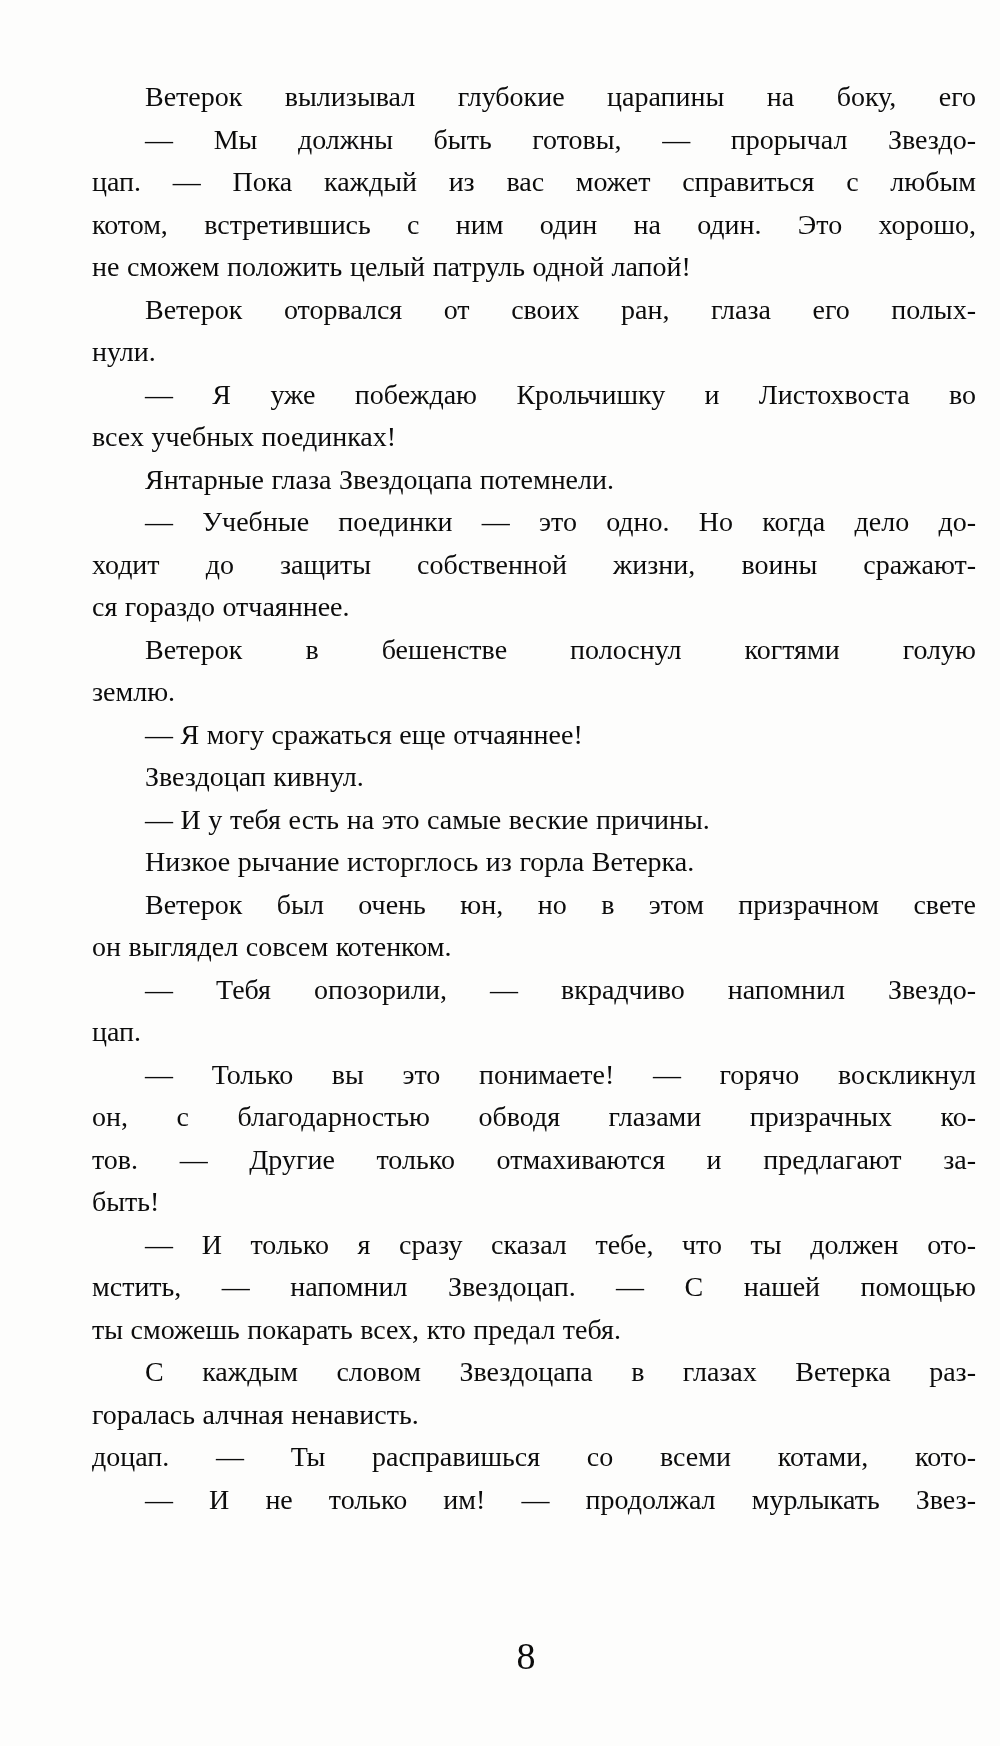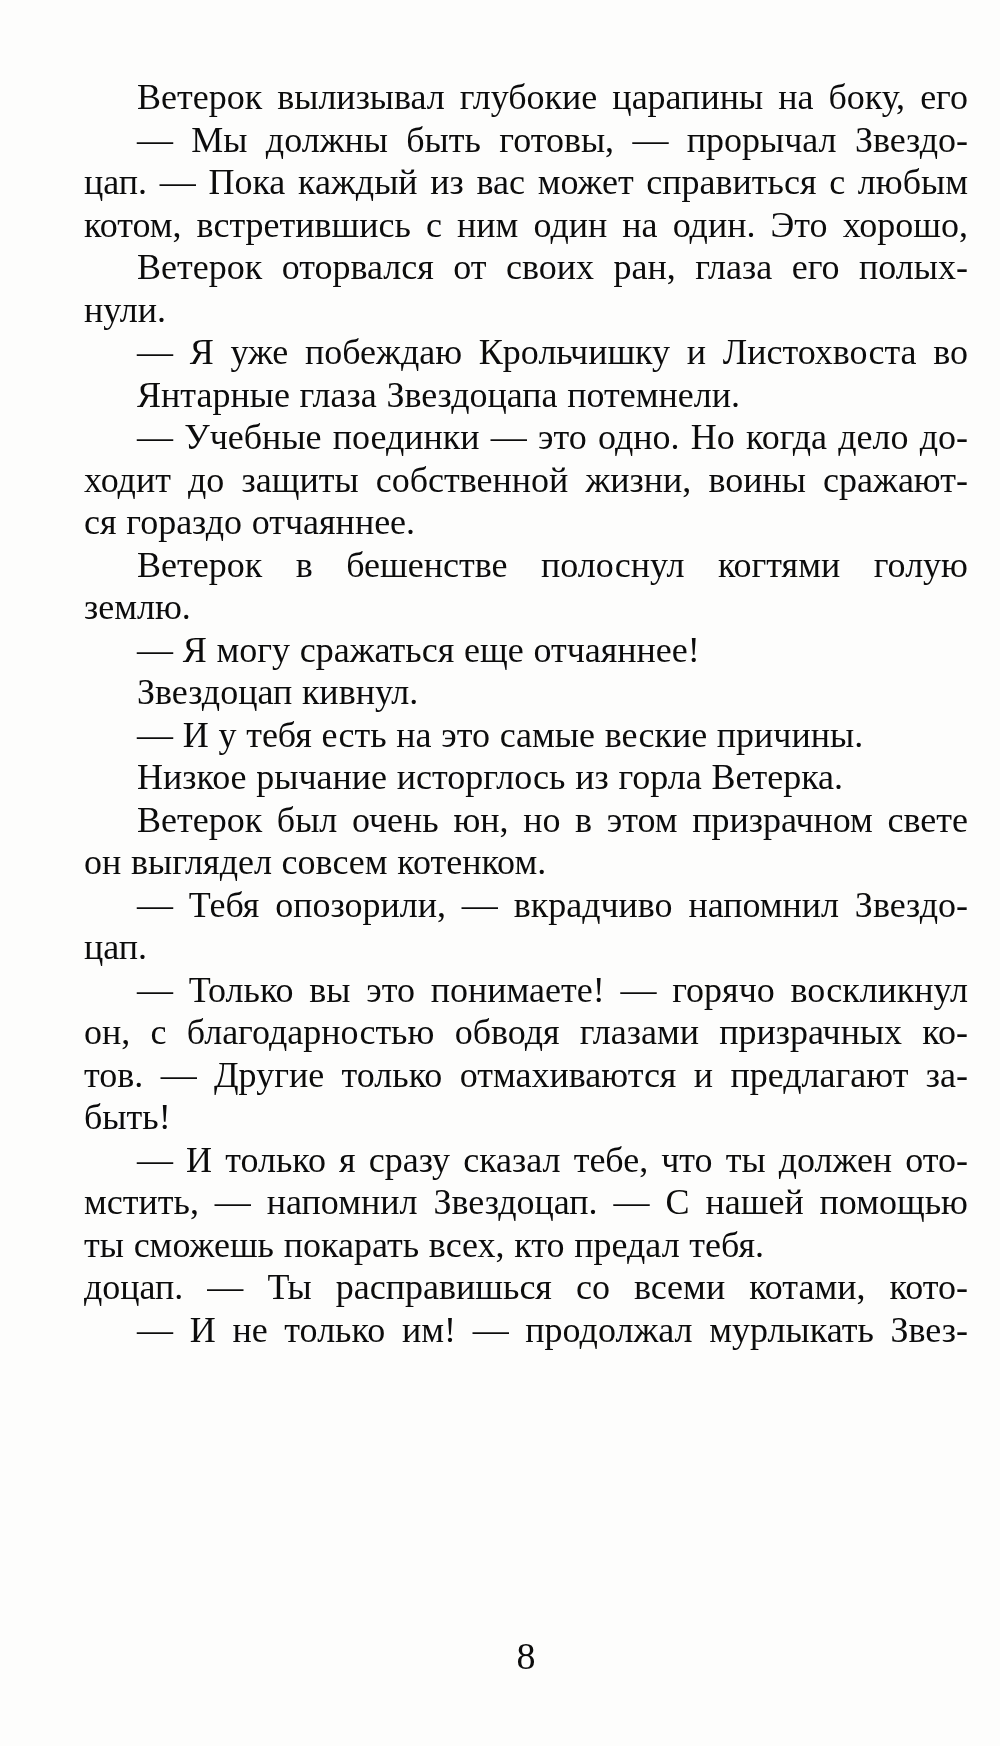--- a/index.html
+++ b/index.html
@@ -11,24 +11,24 @@
     position: relative;
     width: 1000px;
     height: 1746px;
     background: #fdfdfc;
     color: #0c0c0c;
     font-family: "Liberation Serif", serif;
     overflow: hidden;
   }
   .text-block {
     position: absolute;
-    left: 84px;
+    left: 92px;
     top: 76px;
     width: 884px;
-    font-size: 36px;
+    font-size: 28px;
     line-height: 42.5px;
   }
   .paragraph {
     margin: 0;
     padding: 0;
   }
   .line {
     text-align: justify;
     text-align-last: justify;
     word-spacing: 0.02em;
@@ -54,27 +54,29 @@
 
 <div class="page">
   <div class="text-block">
       <div class="paragraph">
         <div class="line first">Ветерок вылизывал глубокие царапины на боку, его</div>
       </div>
       <div class="paragraph">
         <div class="line first">— Мы должны быть готовы, — прорычал Звездо-</div>
         <div class="line">цап. — Пока каждый из вас может справиться с любым</div>
         <div class="line">котом, встретившись с ним один на один. Это хорошо,</div>
+        <div class="line last">не сможем положить целый патруль одной лапой!</div>
       </div>
       <div class="paragraph">
         <div class="line first">Ветерок оторвался от своих ран, глаза его полых-</div>
         <div class="line last">нули.</div>
       </div>
       <div class="paragraph">
         <div class="line first">— Я уже побеждаю Крольчишку и Листохвоста во</div>
+        <div class="line last">всех учебных поединках!</div>
       </div>
       <div class="paragraph">
         <div class="line first last">Янтарные глаза Звездоцапа потемнели.</div>
       </div>
       <div class="paragraph">
         <div class="line first">— Учебные поединки — это одно. Но когда дело до-</div>
         <div class="line">ходит до защиты собственной жизни, воины сражают-</div>
         <div class="line last">ся гораздо отчаяннее.</div>
       </div>
       <div class="paragraph">
@@ -106,18 +108,22 @@
         <div class="line">он, с благодарностью обводя глазами призрачных ко-</div>
         <div class="line">тов. — Другие только отмахиваются и предлагают за-</div>
         <div class="line last">быть!</div>
       </div>
       <div class="paragraph">
         <div class="line first">— И только я сразу сказал тебе, что ты должен ото-</div>
         <div class="line">мстить, — напомнил Звездоцап. — С нашей помощью</div>
         <div class="line last">ты сможешь покарать всех, кто предал тебя.</div>
       </div>
       <div class="paragraph">
+        <div class="line first">С каждым словом Звездоцапа в глазах Ветерка раз-</div>
+        <div class="line last">горалась алчная ненависть.</div>
+      </div>
+      <div class="paragraph">
         <div class="line">доцап. — Ты расправишься со всеми котами, кото-</div>
         <div class="line first">— И не только им! — продолжал мурлыкать Звез-</div>
       </div>
     </div>
   <div class="page-number">8</div>
 </div>
 
 </body></html>

